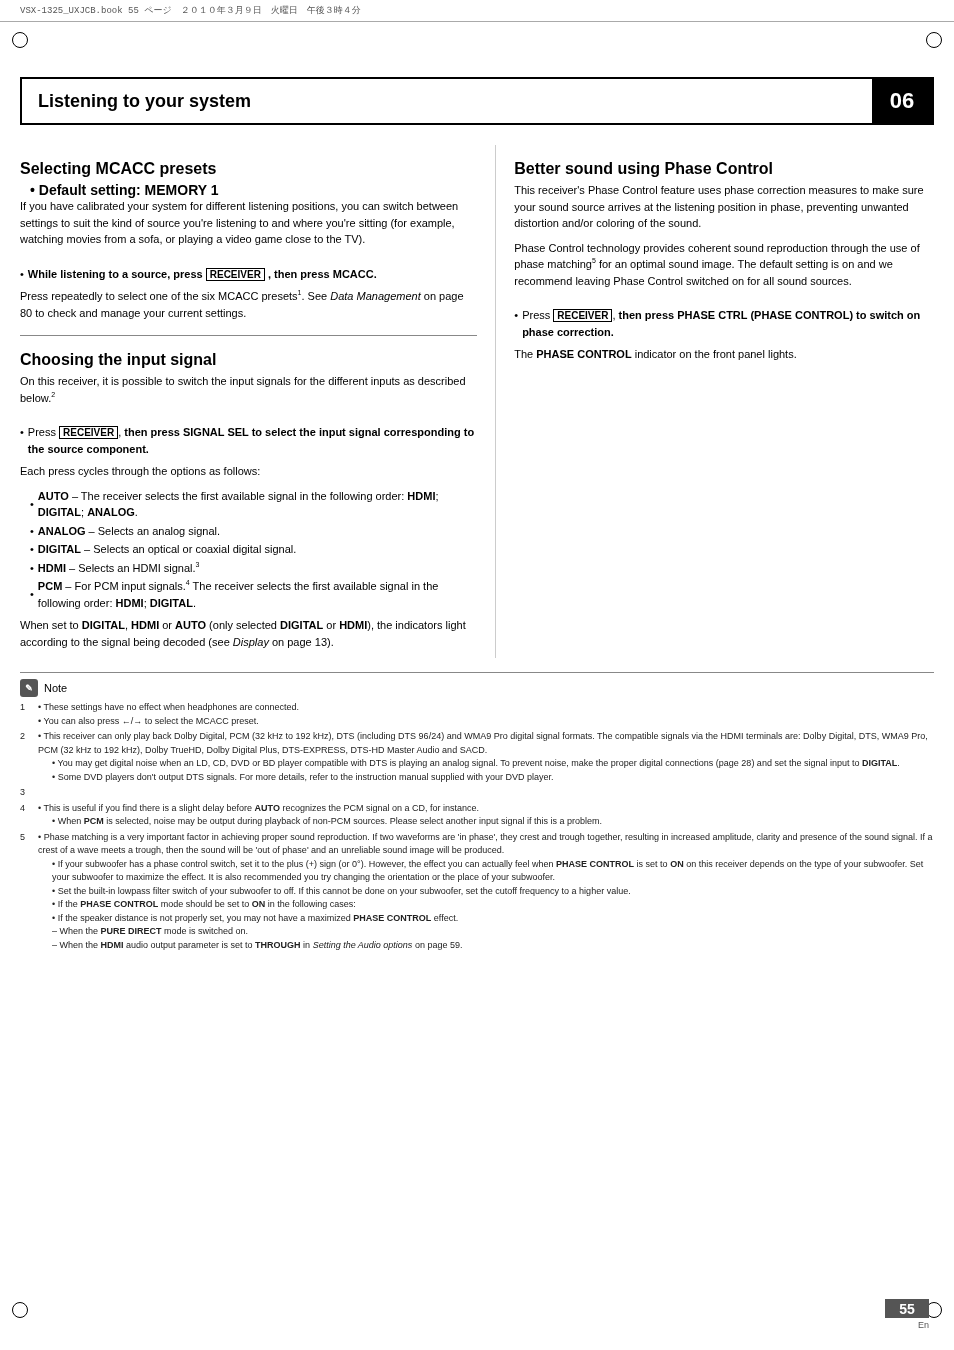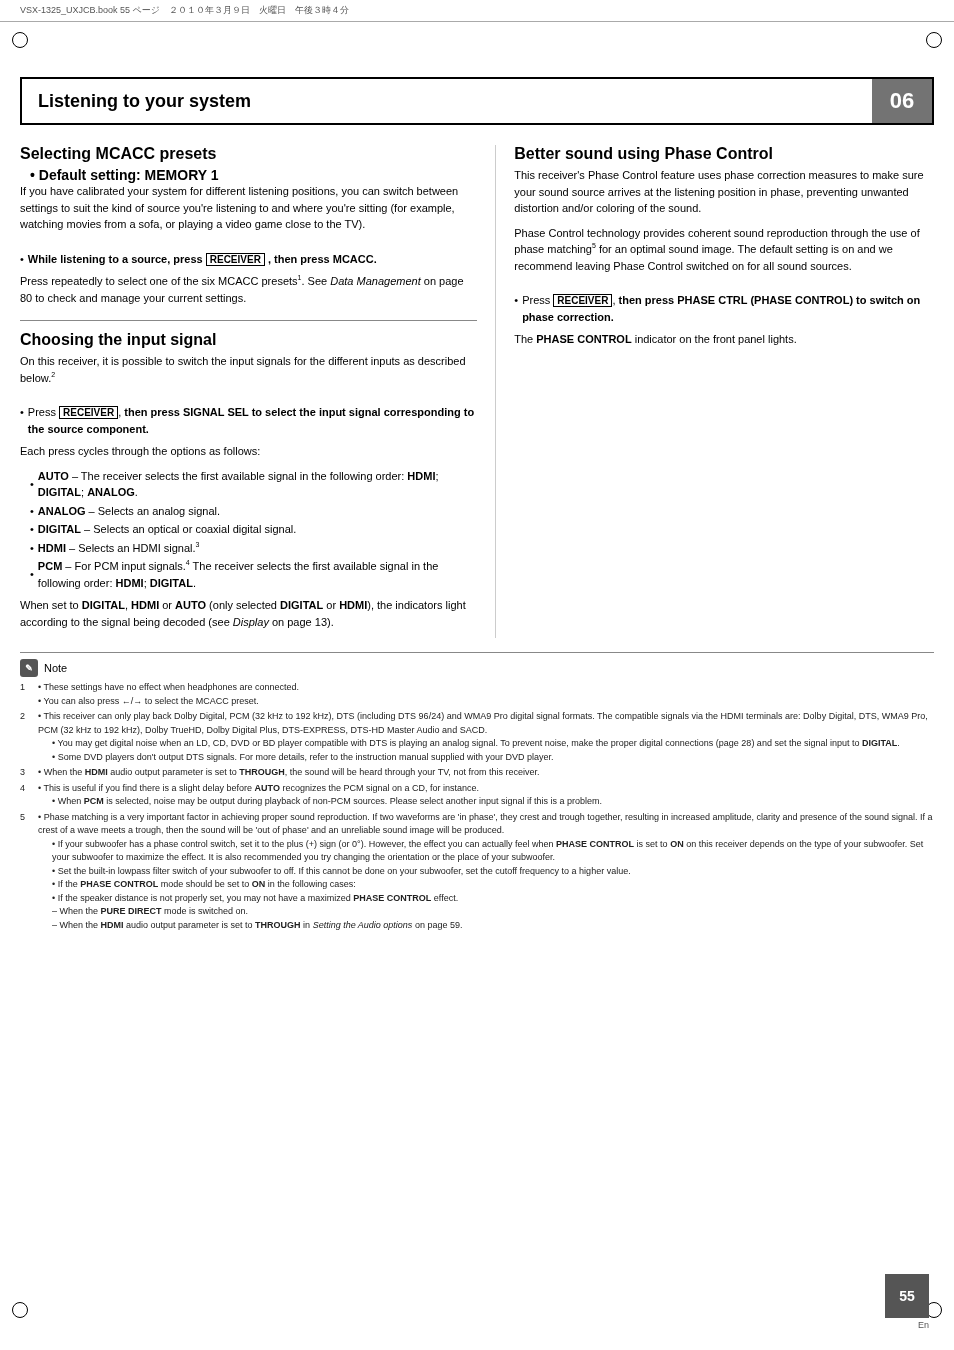--- a/index.html
+++ b/index.html
@@ -25,20 +25,21 @@
     
     .top-bar {
       border-bottom: 1px solid #aaa;
       padding: 4px 20px;
       font-size: 9px;
       color: #555;
       background: #fff;
       display: flex;
       align-items: center;
       gap: 20px;
+      font-family: Liberation Mono, monospace;
     }
 
     
     .corner-mark {
       position: absolute;
       width: 20px;
       height: 20px;
     }
     .corner-mark.tl { top: 30px; left: 10px; }
     .corner-mark.tr { top: 30px; right: 10px; }
@@ -74,21 +75,21 @@
       align-items: center;
       border-radius: 16px;
     }
 
     .chapter-title {
       font-size: 18px;
       font-weight: bold;
     }
 
     .chapter-number-box {
-      background: #737373;
+      background: #000000;
       color: #fff;
       font-size: 22px;
       font-weight: bold;
       width: 60px;
       display: flex;
       align-items: center;
       justify-content: center;
       min-height: 44px;
     }
 
@@ -108,21 +109,21 @@
       width: 48%;
       padding-left: 18px;
       border-left: 1px solid #ccc;
     }
 
     
     .section-title {
       font-size: 16px;
       font-weight: bold;
       margin-bottom: 4px;
-      margin-top: 0;
+      margin-top: 15px;
     }
 
     .section-subtitle {
       font-size: 14px;
       padding-left: 10px;
       font-weight: bold;
     }
 
     .section-body {
       font-size: 11px;
@@ -239,21 +240,21 @@
       align-items: flex-end;
       gap: 2px;
     }
 
     .page-number-box {
       background: #555;
       color: #fff;
       font-size: 14px;
       font-weight: bold;
       width: 44px;
-      height: 44px;
+      height: 19px;
       display: flex;
       align-items: center;
       justify-content: center;
     }
 
     .page-lang {
       font-size: 9px;
       color: #555;
     }
 
@@ -400,21 +401,20 @@
       <div class="note-item">
         <span class="note-num">2</span>
         <div>
           <div>• This receiver can only play back Dolby Digital, PCM (32 kHz to 192 kHz), DTS (including DTS 96/24) and WMA9 Pro digital signal formats. The compatible signals via the HDMI terminals are: Dolby Digital, DTS, WMA9 Pro, PCM (32 kHz to 192 kHz), Dolby TrueHD, Dolby Digital Plus, DTS-EXPRESS, DTS-HD Master Audio and SACD.</div>
           <div class="indent">• You may get digital noise when an LD, CD, DVD or BD player compatible with DTS is playing an analog signal. To prevent noise, make the proper digital connections (page 28) and set the signal input to <strong>DIGITAL</strong>.</div>
           <div class="indent">• Some DVD players don't output DTS signals. For more details, refer to the instruction manual supplied with your DVD player.</div>
         </div>
       </div>
       <div class="note-item">
         <span class="note-num">3</span>
-        <div>• When the <strong>HDMI</strong> audio output parameter is set to <strong>THROUGH</strong>, the sound will be heard through your TV, not from this receiver.</div>
       </div>
       <div class="note-item">
         <span class="note-num">4</span>
         <div>
           <div>• This is useful if you find there is a slight delay before <strong>AUTO</strong> recognizes the PCM signal on a CD, for instance.</div>
           <div class="indent">• When <strong>PCM</strong> is selected, noise may be output during playback of non-PCM sources. Please select another input signal if this is a problem.</div>
         </div>
       </div>
       <div class="note-item">
         <span class="note-num">5</span>

